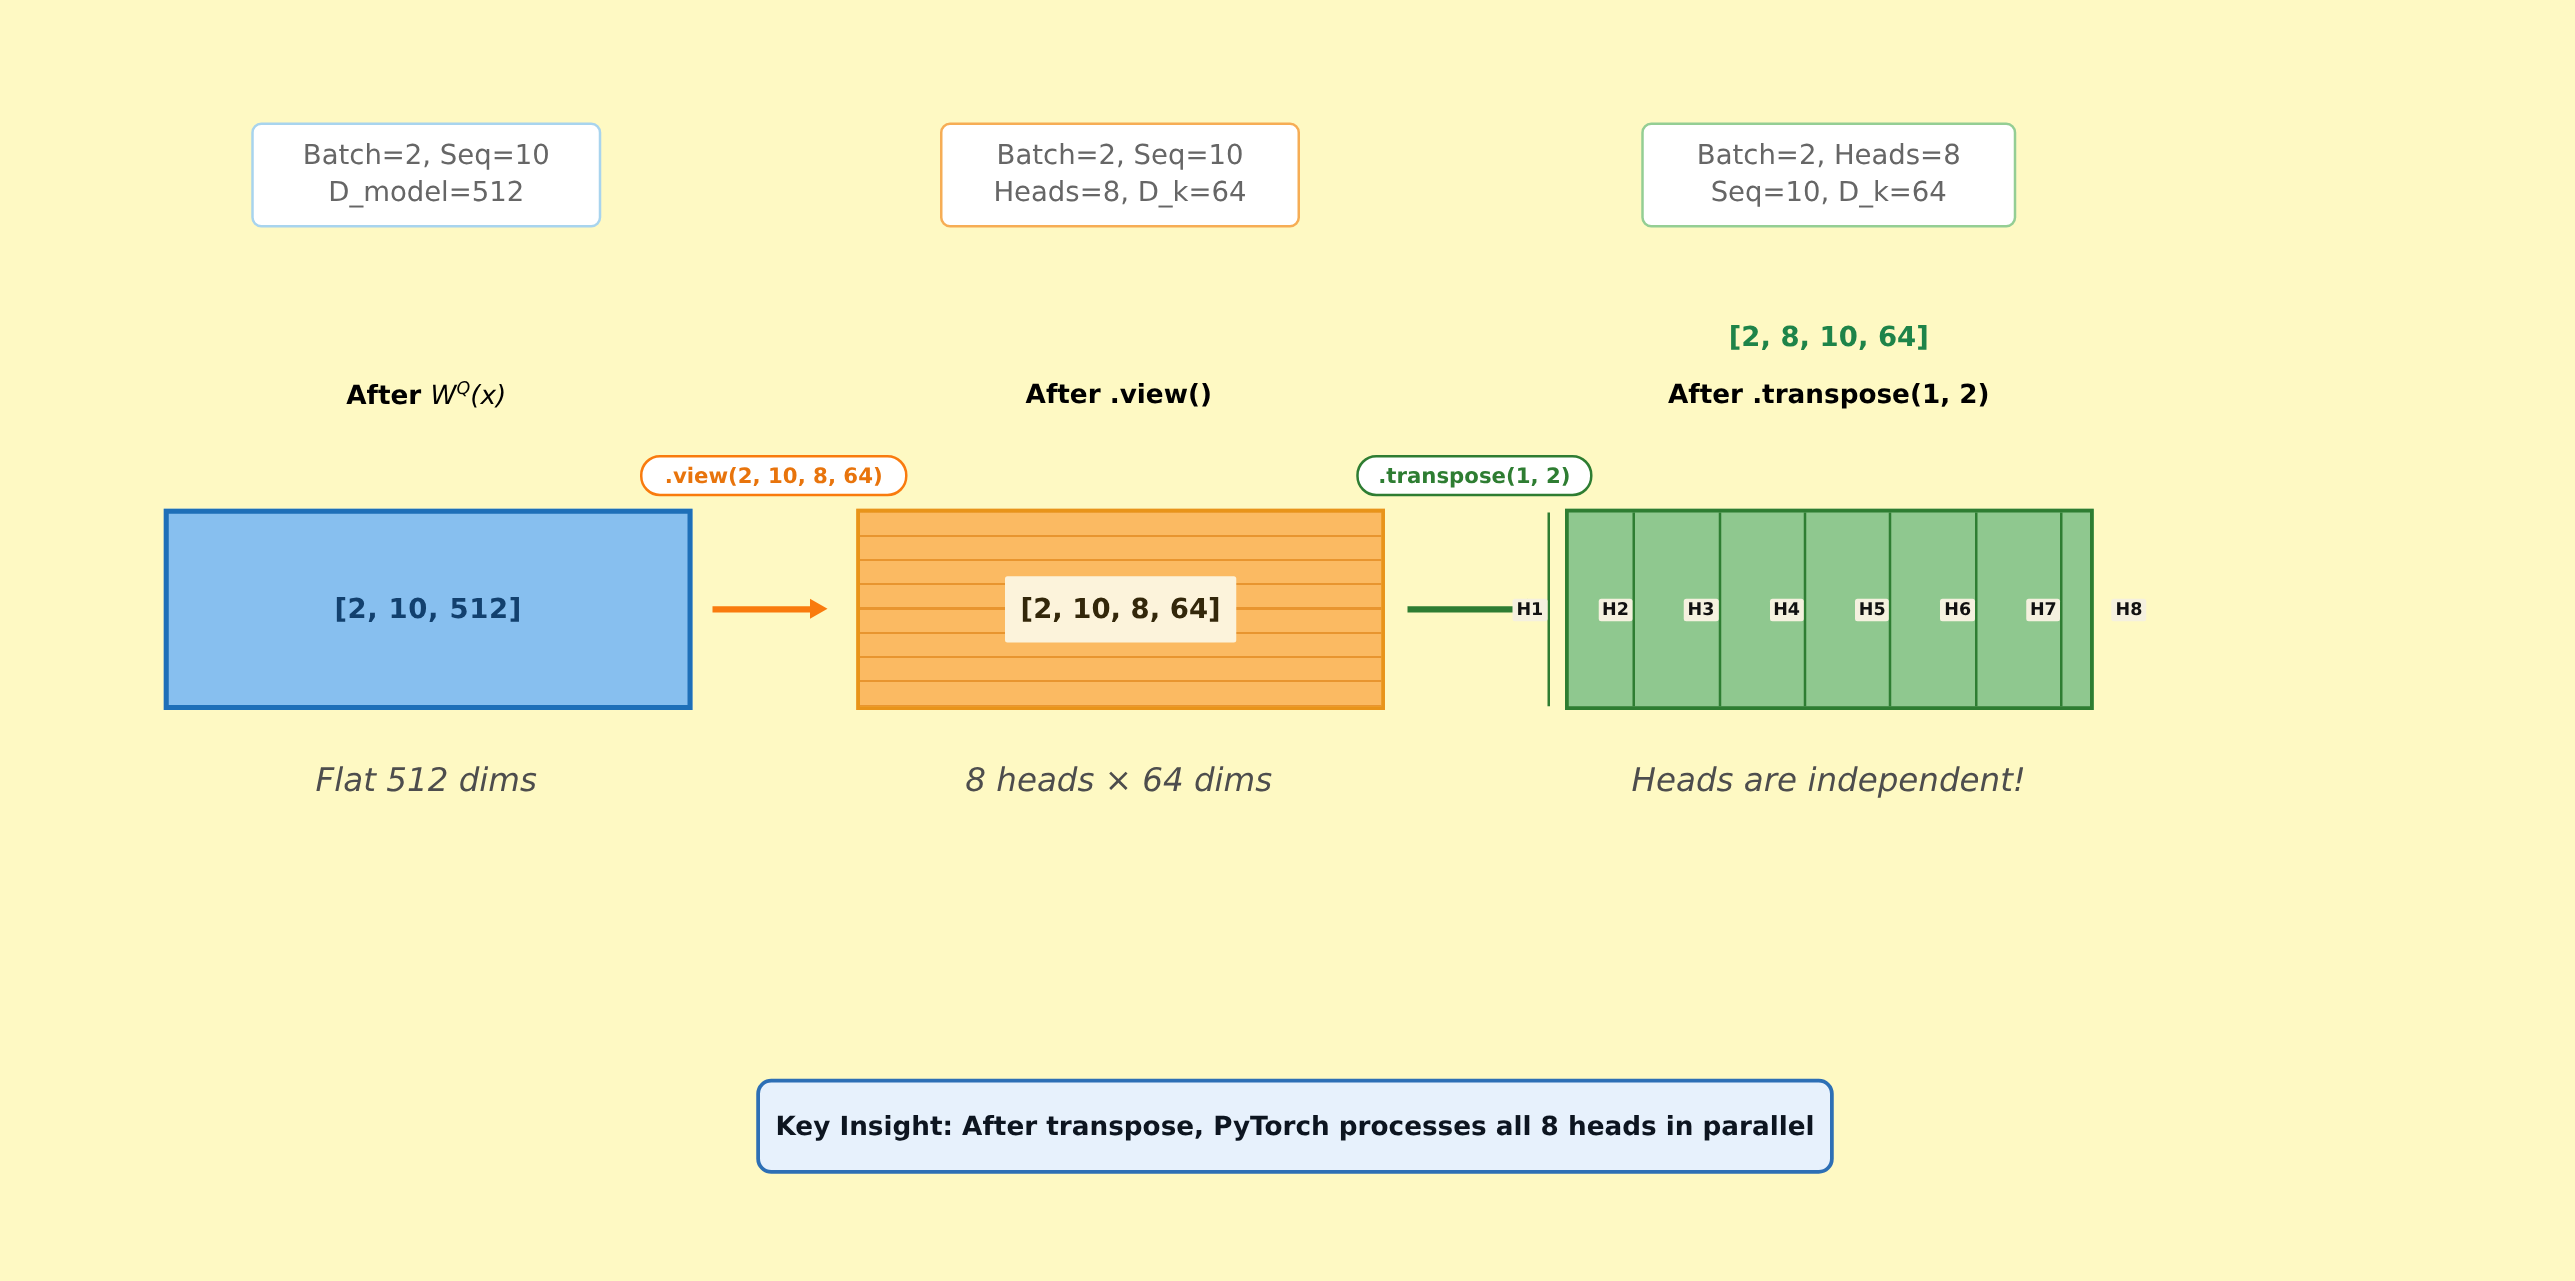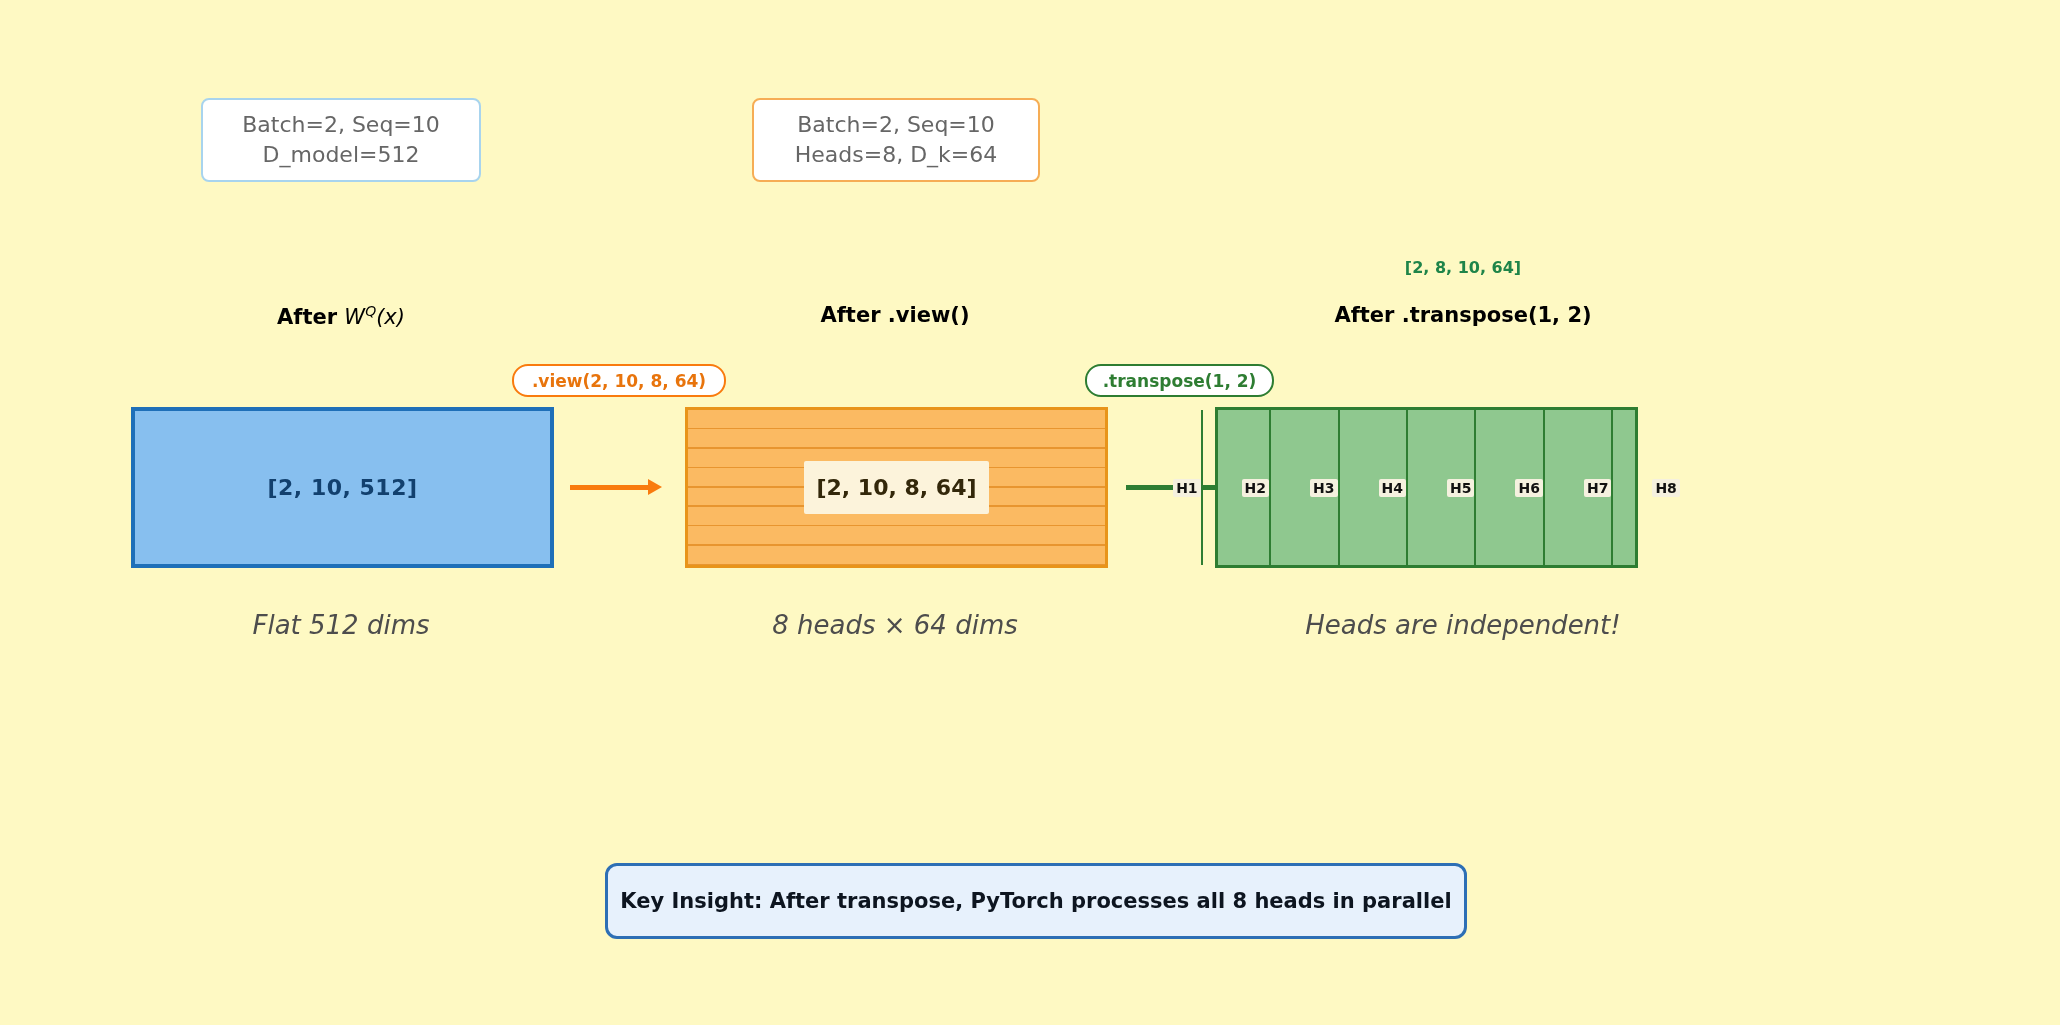--- a/index.html
+++ b/index.html
@@ -18,21 +18,21 @@
   
   .info-box{position:absolute; top:98px; height:84px; border-radius:8px; background:#fff;
     display:flex; flex-direction:column; justify-content:center; align-items:center;
     font-size:22px; line-height:1.35; color:var(--info_text); text-align:center;}
   .info1{left:201px; width:280px; border:2px solid var(--info_blue_border);}
   .info2{left:752px; width:288px; border:2px solid var(--info_orange_border);}
   .info3{left:1313px; width:300px; border:2px solid var(--info_green_border);}
 
   
   .shape-label{position:absolute; left:1313px; top:258px; width:300px; text-align:center;
-    font-size:16px; font-weight:bold; color:var(--green_accent);}
+    font-size:22px; font-weight:bold; color:var(--green_accent);}
 
   
   .stage-title{position:absolute; top:303px; width:440px; text-align:center;
     font-size:21px; font-weight:bold; color:#000;}
   .t1{left:121px;} .t2{left:675px;} .t3{left:1243px;}
   .math{font-style:italic; font-weight:normal; font-family:"DejaVu Sans",sans-serif;}
   sup.math{font-size:14px;}
 
   
   .method-label{position:absolute; top:364px; height:33px; background:#fff; border-radius:16px;
@@ -42,21 +42,21 @@
 
   
   .rect{position:absolute; top:407px; width:423px; height:161px; display:flex; align-items:center; justify-content:center;}
   .rect-blue{left:131px; background:var(--blue_fill); border:4px solid var(--blue_border);}
   .rect-blue .tensor-label{font-size:22px; font-weight:bold; color:var(--blue_text); letter-spacing:0.5px;}
   .rect-orange{left:685px; border:3px solid var(--orange_border);
     background-color:var(--orange_fill);
     background-image:repeating-linear-gradient(to bottom,
       transparent 0px, transparent 17.8px, var(--orange_line) 17.8px, var(--orange_line) 19.4px);}
   .rect-orange .tensor-label{font-size:22px; font-weight:bold; color:#33270a; background:#FCF3DB; padding:14px 12px; border-radius:2px;}
-  .rect-green{left:1215px; border:3px solid var(--green_border); background:var(--green_fill); padding:0;gap:39px;}
+  .rect-green{left:1252px; border:3px solid var(--green_border); background:var(--green_fill); padding:0;gap:39px;}
   .rect-green{display:flex; align-items:stretch;}
   .head-cell{flex:1 1 0; display:flex; align-items:center; justify-content:center; border-right:2px solid var(--green_border);}
   .head-cell:last-child{border-right:none;}
   .head-chip{font-size:14px; font-weight:bold; color:#111; background:#F5F1DF; padding:1px 3px; border-radius:2px;}
 
   
   .arrow{position:absolute; top:485px; height:5px;}
   .arrow::after{content:""; position:absolute; right:-14px; top:-6px;
     border-top:8px solid transparent; border-bottom:8px solid transparent;}
   .arrow-orange{left:570px; width:78px; background:var(--orange_accent);}
@@ -80,20 +80,24 @@
 
 <div class="canvas">
 
   <div class="info-box info1">
     <div>Batch=2, Seq=10</div>
     <div>D_model=512</div>
   </div>
   <div class="info-box info2">
     <div>Batch=2, Seq=10</div>
     <div>Heads=8, D_k=64</div>
+  </div>
+  <div class="info-box info3">
+    <div>Batch=2, Heads=8</div>
+    <div>Seq=10, D_k=64</div>
   </div>
 
   <div class="shape-label">[2, 8, 10, 64]</div>
 
   <div class="stage-title t1">
     <span>After </span><span class="math">W</span><sup class="math">Q</sup><span class="math">(x)</span>
   </div>
   <div class="stage-title t2">After .view()</div>
   <div class="stage-title t3">After .transpose(1, 2)</div>
 

